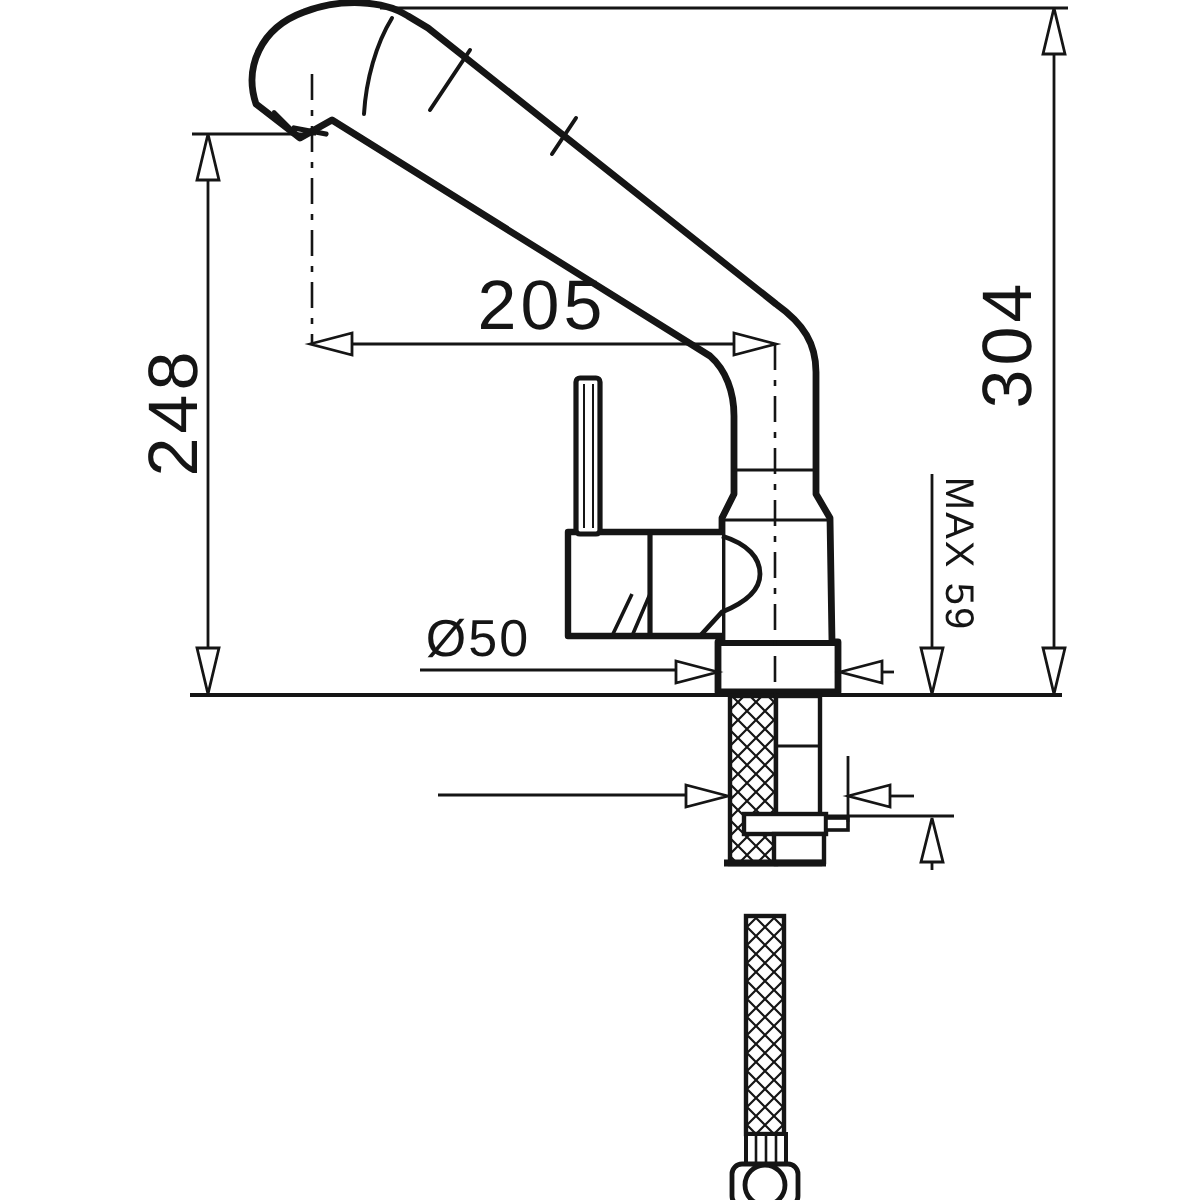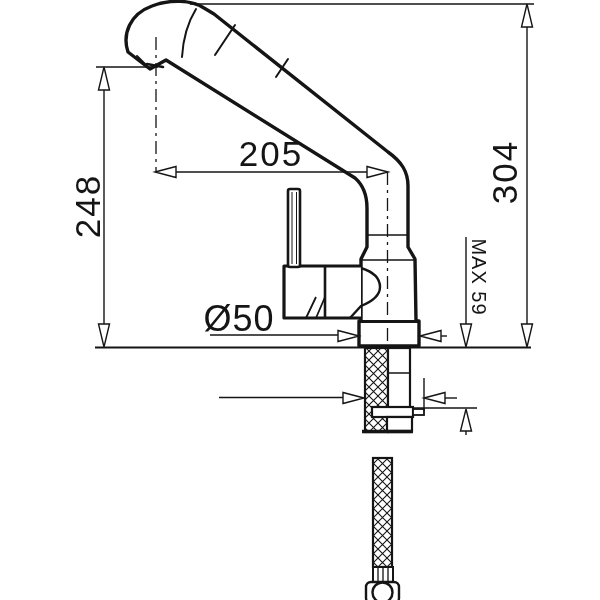--- a/index.html
+++ b/index.html
@@ -7,21 +7,21 @@
     position:relative;width:600px;height:600px;background:#ffffff;overflow:hidden;
     font-family:"Liberation Sans",sans-serif;
   }
   .stage svg{position:absolute;left:0;top:0;}
   .dim{
     position:absolute;white-space:nowrap;color:#151515;
     font-family:"Liberation Sans",sans-serif;font-weight:400;
     transform:translate(-50%,-50%);line-height:1;
   }
   .dim.big{font-size:35px;letter-spacing:2px;}
-  .dim.med{font-size:36px;letter-spacing:1px;}
+  .dim.med{font-size:26px;letter-spacing:1px;}
   .dim.small{font-size:20px;letter-spacing:1px;}
   .dim.rot-ccw{transform:translate(-50%,-50%) rotate(-90deg);}
   .dim.rot-cw{transform:translate(-50%,-50%) rotate(90deg);}
 </style>
 </head>
 <body>
 
 <div class="stage">
 
 <svg width="600" height="600" viewBox="0 0 600 600">

